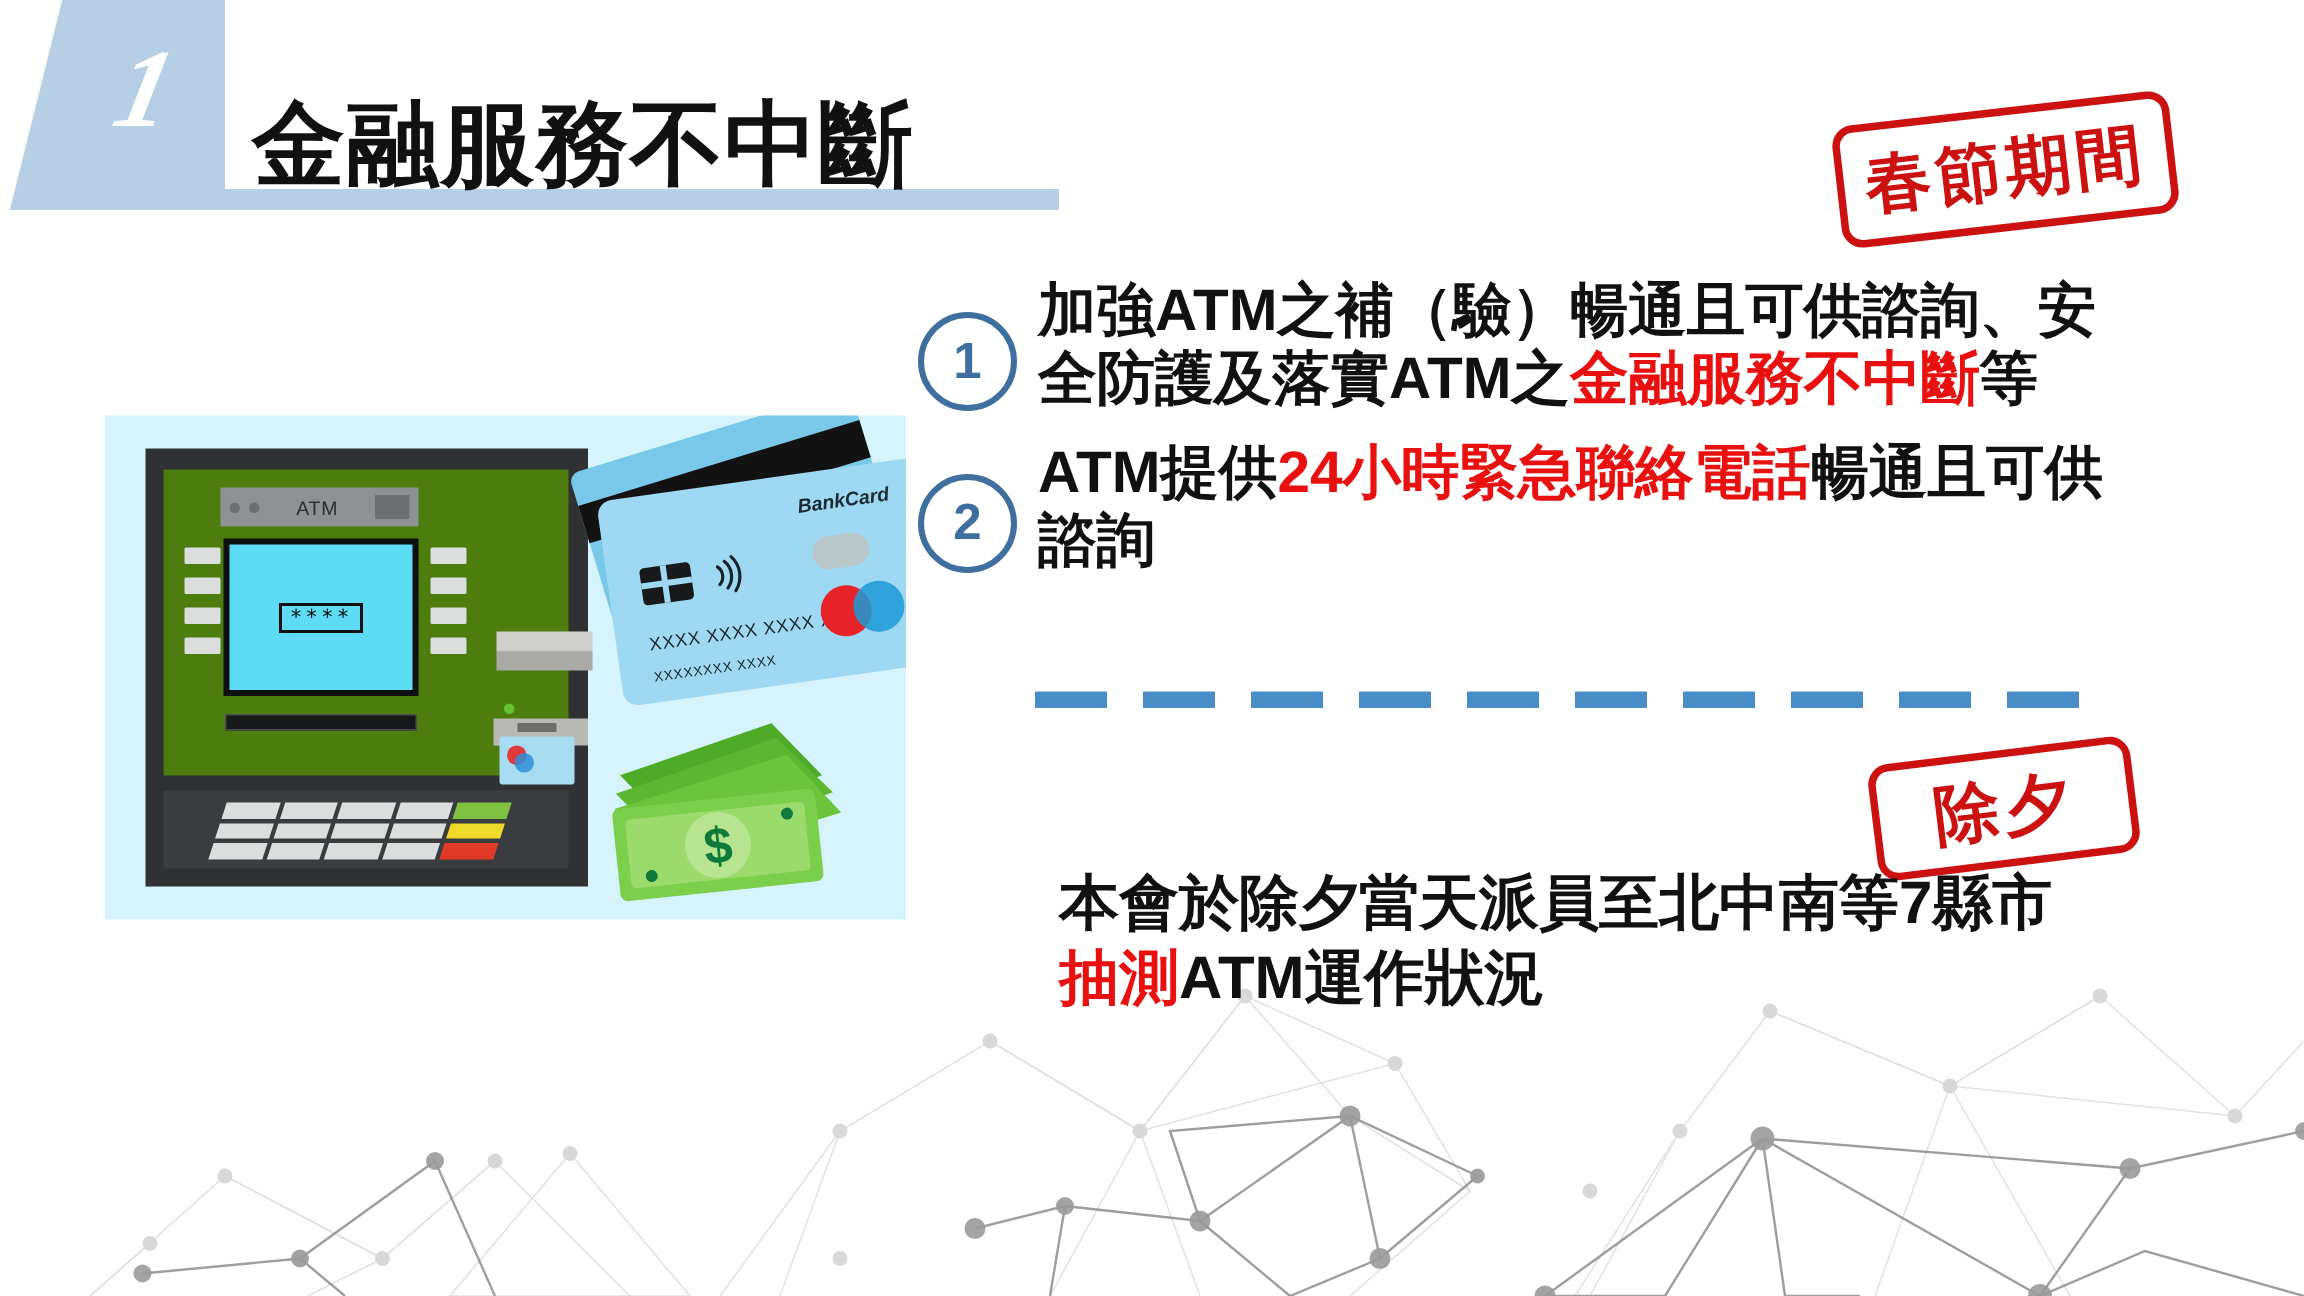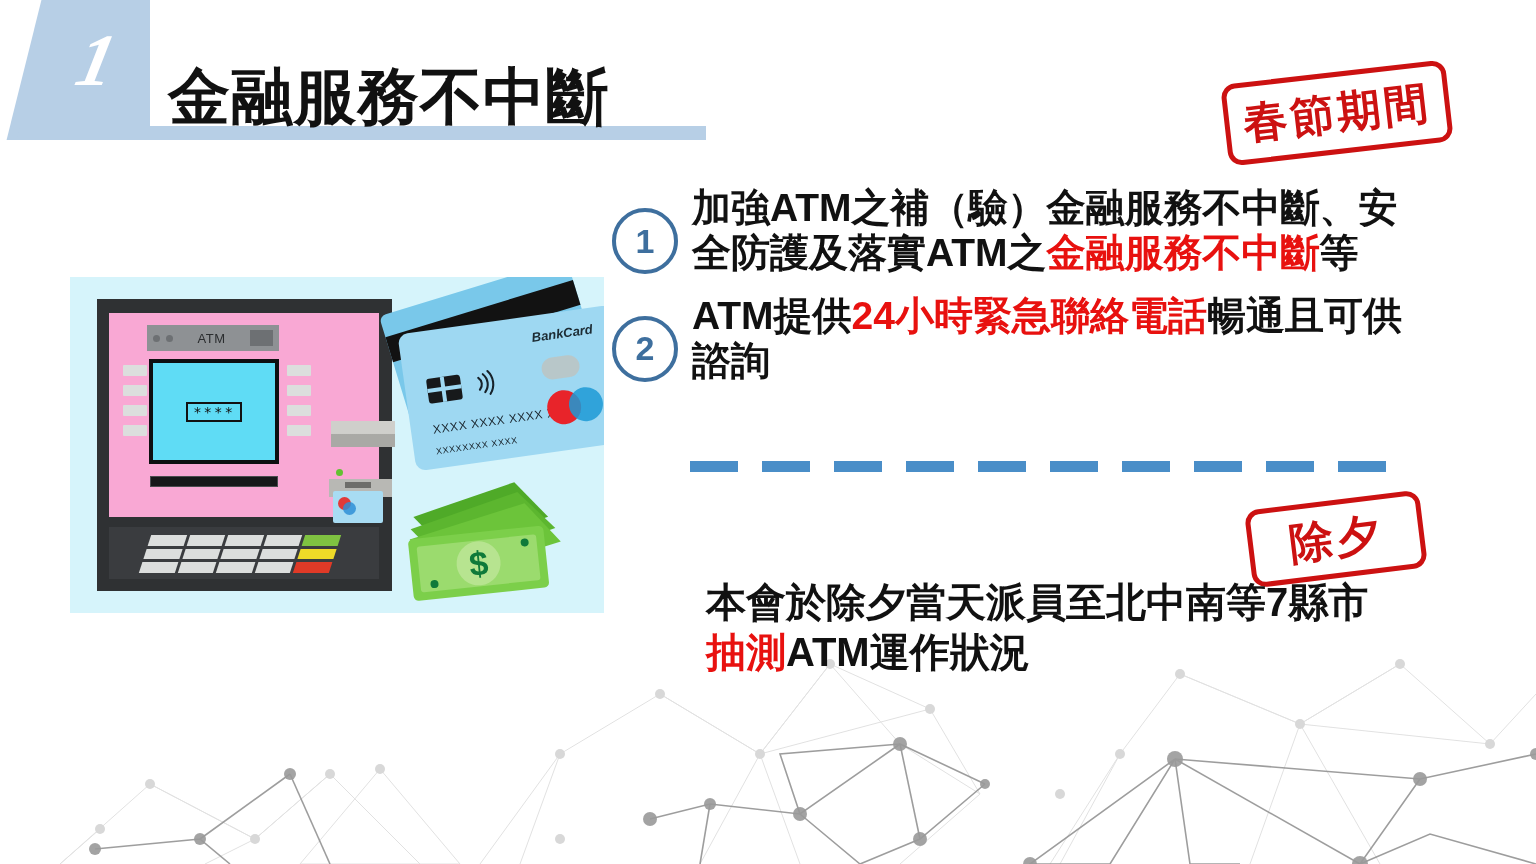--- a/index.html
+++ b/index.html
@@ -62,21 +62,21 @@
     left:1248px;top:500px;width:166px;height:68px;
     font-size:44px;transform:rotate(-7deg);
   }
 
   
   .atm-wrap{
     position:absolute;left:70px;top:277px;width:534px;height:336px;
     background:#d6f4fb;overflow:hidden;
   }
   .atm-body{position:absolute;left:27px;top:22px;width:295px;height:292px;background:#2f3133;}
-  .atm-upper{position:absolute;left:12px;top:14px;width:270px;height:204px;background:#f9a8d4;}
+  .atm-upper{position:absolute;left:12px;top:14px;width:270px;height:204px;background:#4d7c0f;}
   .atm-topbar{position:absolute;left:38px;top:12px;width:132px;height:26px;background:#8e9194;
     display:flex;align-items:center;}
   .atm-topbar .dot{width:7px;height:7px;border-radius:50%;background:#6d7073;margin-left:6px;}
   .atm-topbar .lbl{flex:1;text-align:center;font-size:13px;color:#2b2d2f;font-weight:400;letter-spacing:.5px;}
   .atm-topbar .blk{width:23px;height:16px;background:#6d7073;margin-right:6px;}
   .scr-frame{position:absolute;left:40px;top:46px;width:130px;height:105px;background:#0d0f10;padding:4px;box-sizing:border-box;}
   .scr{width:100%;height:100%;background:#5fdcf5;display:flex;align-items:center;justify-content:center;}
   .pin{border:2px solid #111;background:#5fdcf5;font-size:14px;letter-spacing:2px;color:#111;padding:1px 5px;font-family:"DejaVu Sans Mono","Liberation Mono",monospace;line-height:1;}
   .sidebtns{position:absolute;top:52px;display:flex;flex-direction:column;gap:9px;}
   .sidebtns.l{left:14px;}
@@ -330,21 +330,21 @@
         <circle cx="124" cy="73" r="4" fill="#0f7a3a"></circle>
       </g>
     </svg>
   </div>
 
   <div class="bullets">
 
     <div class="bullet">
       <div class="bnum">1</div>
       <div class="btext">
-        <span>加強ATM之補（驗）金融服務不中斷、安全防護及落實ATM之</span><span class="rd">金融服務不中斷</span><span>等</span>
+        <span>加強ATM之補（驗）暢通且可供諮詢、安全防護及落實ATM之</span><span class="rd">金融服務不中斷</span><span>等</span>
       </div>
     </div>
 
     <div class="bullet">
       <div class="bnum">2</div>
       <div class="btext">
         <span>ATM提供</span><span class="rd">24小時緊急聯絡電話</span><span>暢通且可供諮詢</span>
       </div>
     </div>
   </div>

